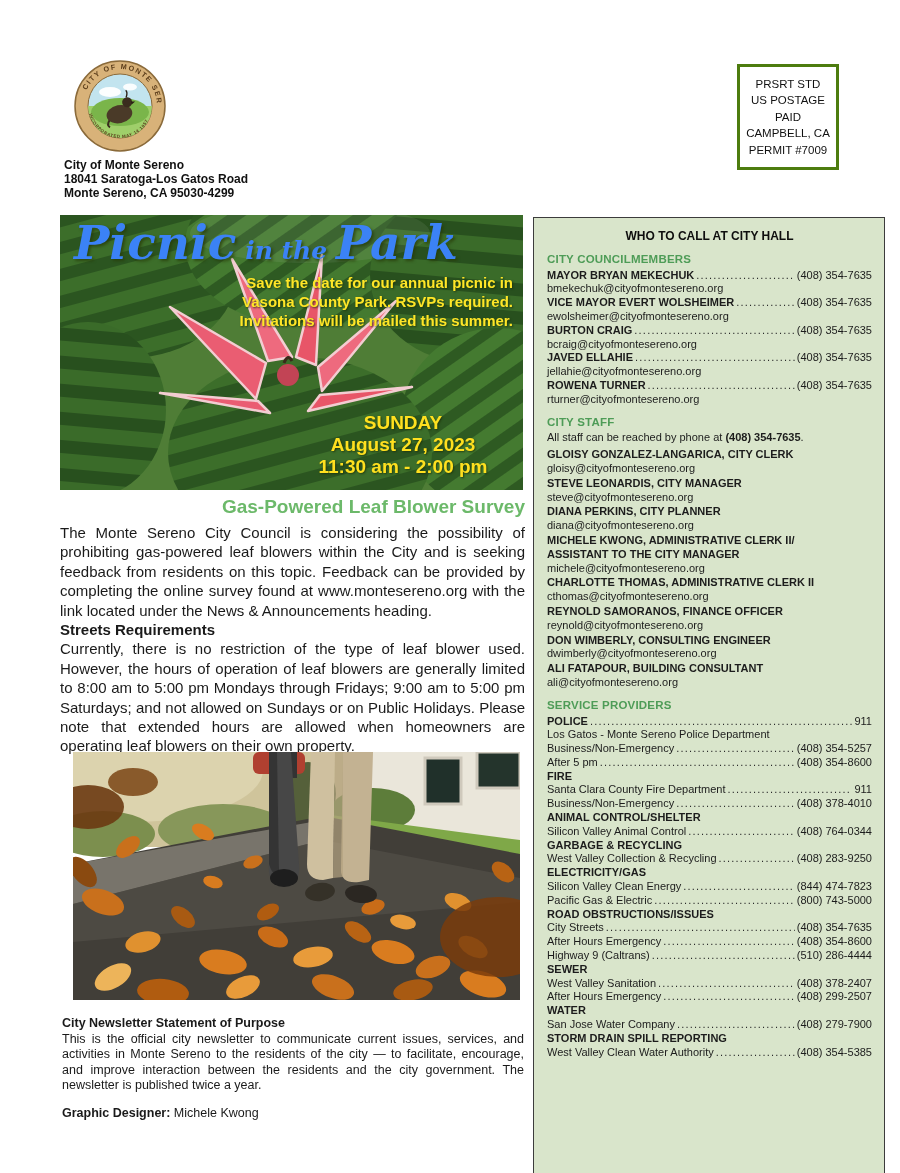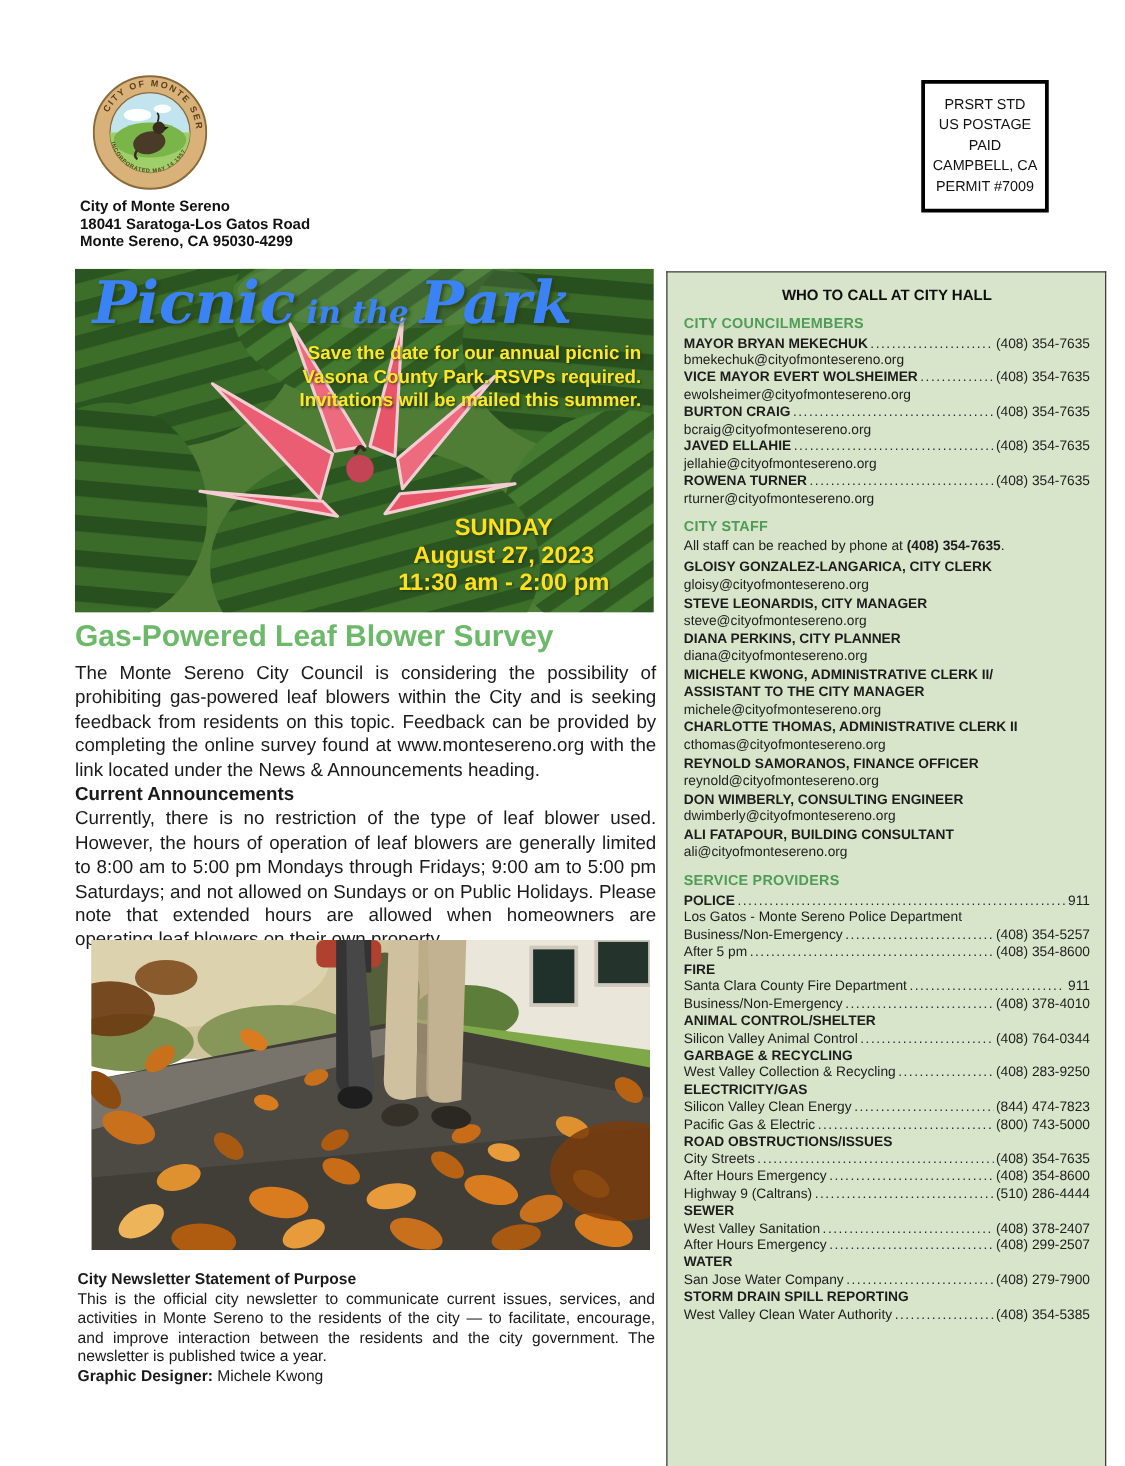--- a/index.html
+++ b/index.html
@@ -2,53 +2,53 @@
 <html><head>
 <meta charset="utf-8">
 <style>
   html,body{margin:0;padding:0;background:#ffffff;}
   .page{position:relative;width:900px;height:1173px;background:#fff;overflow:hidden;
         font-family:"Liberation Sans",sans-serif;color:#1a1a1a;}
 
   
   .logo{position:absolute;left:74px;top:60px;width:92px;height:92px;}
   .sender{position:absolute;left:64px;top:158px;font-size:12px;font-weight:700;line-height:14px;color:#111;}
-  .postage{position:absolute;left:737px;top:64px;width:96px;height:100px;border:3px solid #000000;
+  .postage{position:absolute;left:737px;top:64px;width:96px;height:100px;border:3px solid #4d7c0f;
            display:flex;flex-direction:column;justify-content:center;text-align:center;
            font-size:11.5px;line-height:16.5px;color:#111;}
 
   
   .hero{position:absolute;left:60px;top:215px;width:463px;height:275px;overflow:hidden;}
   .hero svg{position:absolute;left:0;top:0;}
   .hero-title{position:absolute;left:14px;top:0px;color:#3b82f6;white-space:nowrap;
               font-family:"DejaVu Serif",serif;font-style:italic;font-weight:700;
               text-shadow:2px 2px 3px rgba(40,60,10,.75);}
   .hero-title .big{font-size:47px;}
   .hero-title .small{font-size:25px;}
   .hero-blurb{position:absolute;right:10px;top:58px;text-align:right;color:#ffe627;
               font-size:15px;font-weight:700;line-height:19px;
               text-shadow:1px 1px 2px rgba(30,50,10,.8);}
   .hero-date{position:absolute;right:14px;top:197px;width:212px;text-align:center;color:#ffe01f;
              font-size:19px;font-weight:700;line-height:22px;
              text-shadow:1px 1px 2px rgba(30,50,10,.8);}
 
   
   .survey{position:absolute;left:60px;top:496px;width:465px;}
-  .survey-title{text-align:left;font-size:24px;font-weight:700;color:#6cb96a;margin:0 0 5px 0;}
+  .survey-title{text-align:right;font-size:19px;font-weight:700;color:#6cb96a;margin:0 0 5px 0;}
   .survey p{margin:0;font-size:15px;line-height:19.4px;text-align:justify;}
   .subhead{font-size:15px;line-height:19.4px;font-weight:700;}
 
   
   .photo{position:absolute;left:73px;top:752px;width:447px;height:248px;overflow:hidden;}
 
   
   .purpose{position:absolute;left:62px;top:1016px;width:462px;font-size:12.5px;line-height:15.5px;}
   .purpose-title{font-weight:700;}
   .purpose-body{text-align:justify;margin:0;}
-  .designer{margin-top:0;}
+  .designer{margin-top:12px;}
   .designer .lbl{font-weight:700;}
 
   
   .sidebar{position:absolute;left:533px;top:217px;width:352px;height:1005px;box-sizing:border-box;
            background:#d9e5cb;border:1px solid #3c3c3c;border-bottom:4px solid #0d0d0d;
            padding:8px 12px 8px 13px;font-size:11px;line-height:13.8px;color:#1c1c1c;overflow:hidden;}
   .sb-title{text-align:center;font-weight:700;font-size:12px;margin:4px 0 4px 0;color:#0e0e0e;}
   .sb-heading{color:#4e9c57;font-weight:700;font-size:11.5px;margin:9px 0 2px 0;letter-spacing:.2px;}
   .row{display:flex;align-items:baseline;}
   .dots{flex:1;overflow:hidden;white-space:nowrap;margin:0 2px;color:#2a2a2a;}
@@ -157,21 +157,21 @@
 
     <div class="bold">SUNDAY</div>
         <div class="bold">August 27, 2023</div>
         <div class="bold">11:30 am - 2:00 pm</div>
       </div>
   </div>
 
   <div class="survey">
     <div class="survey-title">Gas-Powered Leaf Blower Survey</div>
     <p>The Monte Sereno City Council is considering the possibility of prohibiting gas-powered leaf blowers within the City and is seeking feedback from residents on this topic. Feedback can be provided by completing the online survey found at www.montesereno.org with the link located under the News &amp; Announcements heading.</p>
-    <div class="subhead">Current Announcements</div>
+    <div class="subhead">Streets Requirements</div>
     <p>Currently, there is no restriction of the type of leaf blower used. However, the hours of operation of leaf blowers are generally limited to 8:00 am to 5:00 pm Mondays through Fridays; 9:00 am to 5:00 pm Saturdays; and not allowed on Sundays or on Public Holidays. Please note that extended hours are allowed when homeowners are operating leaf blowers on their own property.</p>
   </div>
 
   <div class="photo">
     <svg width="447" height="248" viewBox="0 0 447 248">
       <rect width="447" height="95" fill="#cfc49b"></rect>
       <ellipse cx="60" cy="18" rx="130" ry="52" fill="#dcd3ae"></ellipse>
       <ellipse cx="150" cy="78" rx="65" ry="26" fill="#87975a"></ellipse>
       <ellipse cx="30" cy="82" rx="52" ry="23" fill="#7c8f4e"></ellipse>
       <ellipse cx="235" cy="42" rx="28" ry="32" fill="#55603a"></ellipse>

